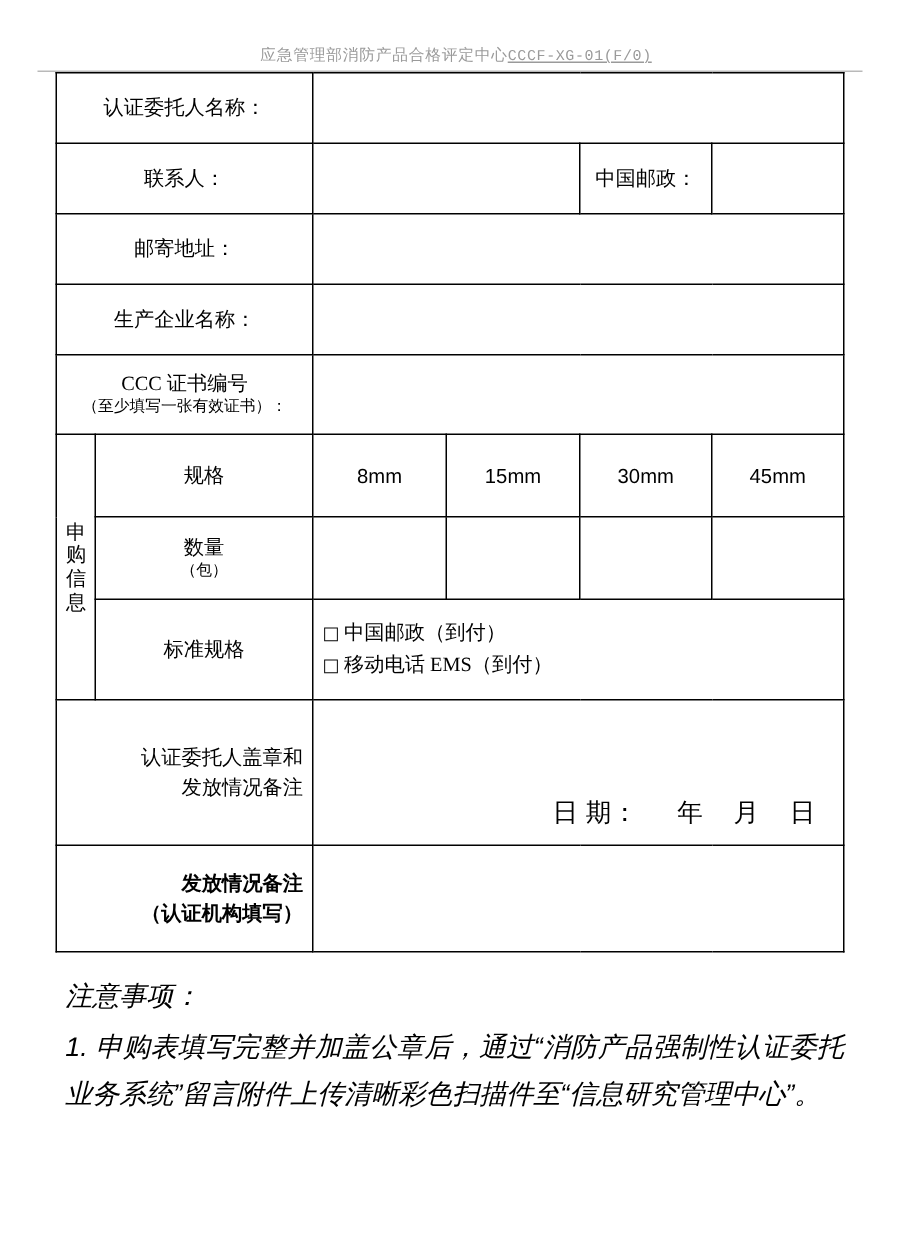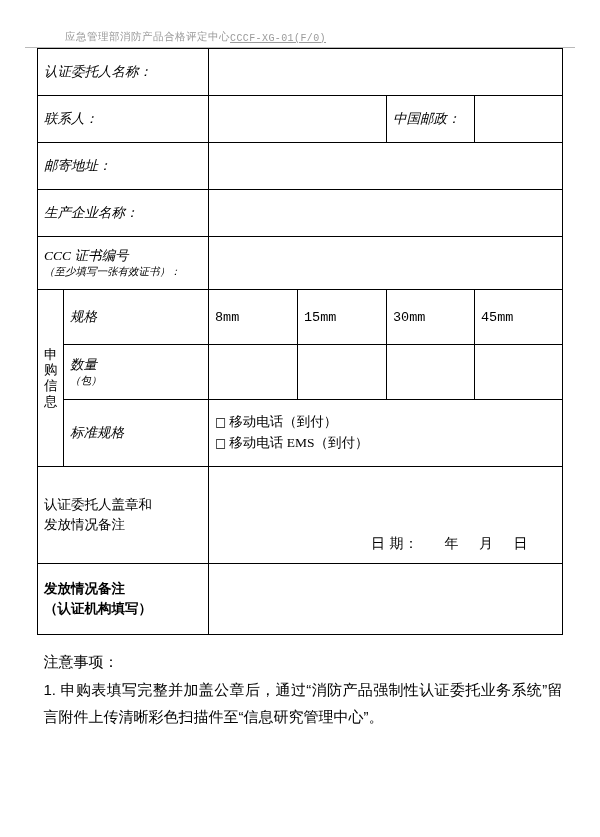--- a/index.html
+++ b/index.html
@@ -17,21 +17,21 @@
   .page {
     position: relative;
     width: 600px;
     height: 837px;
     box-sizing: border-box;
     padding: 30px 25px 0 25px;
   }
   
   .header-row {
     display: flex;
-    justify-content: flex-start;
+    justify-content: center;
     align-items: flex-end;
     font-size: 10.5px;
     color: #9a9a9a;
     letter-spacing: 0.5px;
     padding: 0 2px 3px 40px;
     border-bottom: 1px solid #b9b9b9;
   }
   .header-left {
     font-family: "Liberation Sans", sans-serif;
   }
@@ -58,83 +58,83 @@
     margin: 0 auto;
     table-layout: fixed;
   }
   table.form td {
     border: 1px solid #000000;
     font-size: 13.5px;
     padding: 4px 6px;
     vertical-align: middle;
   }
   .lbl {
-    text-align: left;
+    text-align: center;
     white-space: nowrap;
-    font-style: italic;
   }
   .lbl-sub {
     font-size: 10.5px;
     display: block;
     line-height: 1.3;
   }
   .h38 { height: 38px; }
   .h44 { height: 44px; }
   .h46 { height: 46px; }
   .h58 { height: 58px; }
   .h62 { height: 62px; font-weight: bold; }
   .vert-label {
     text-align: center;
     font-size: 13.5px;
     line-height: 1.15;
     padding: 2px;
     width: 26px;
   }
   .spec-cell {
-    text-align: left;
-    font-size: 13.5px;
-    font-family: Liberation Mono, monospace;
+    text-align: center;
+    font-size: 13.5px;
+    font-family: Liberation Sans, sans-serif;
     margin-left: 28px;
   }
   .ship-opts {
     font-size: 13.5px;
     line-height: 1.55;
     padding-left: 10px;
   }
   .ship-opts .box {
     font-family: "DejaVu Sans", sans-serif;
     font-size: 12px;
     margin-right: 3px;
   }
   .sig-block {
     position: relative;
     height: 88px;
   }
   .sig-date {
     position: absolute;
-    right: 28px;
+    right: 12px;
     bottom: 6px;
-    font-size: 14px;
+    font-size: 17px;
     letter-spacing: 0.5px;
     white-space: nowrap;
   }
   .sig-date .gap { display: inline-block; width: 26px; }
   .sig-date .gap-sm { display: inline-block; width: 20px; }
   .two-line {
-    text-align: left;
+    text-align: right;
     line-height: 1.5;
     font-size: 13.5px;
   }
   
   .notes {
     width: 525px;
     margin: 14px auto 0 auto;
-    font-size: 15px;
+    font-size: 18px;
     line-height: 1.75;
     font-family: "Liberation Sans", sans-serif;
+    font-style: italic;
   }
   .notes .n-title { margin-bottom: 2px; padding-left: 6px;}
   .notes .n-item { padding-left: 6px; text-align: justify; }
 </style>
 </head>
 <body>
 
 <div class="page">
 
   <div class="header-row">
@@ -201,21 +201,21 @@
         <td></td>
         <td></td>
         <td></td>
         <td></td>
       </tr>
 
       <tr>
         <td class="lbl h58">标准规格</td>
         <td class="ship-opts" colspan="4">
           <div>
-            <span class="box">□</span><span>移动电话（到付）</span>
+            <span class="box">□</span><span>中国邮政（到付）</span>
           </div>
           <div>
             <span class="box">□</span><span>移动电话 EMS（到付）</span>
           </div>
         </td>
       </tr>
 
       <tr>
         <td class="two-line" colspan="2">
           <span>认证委托人盖章和</span><br>

